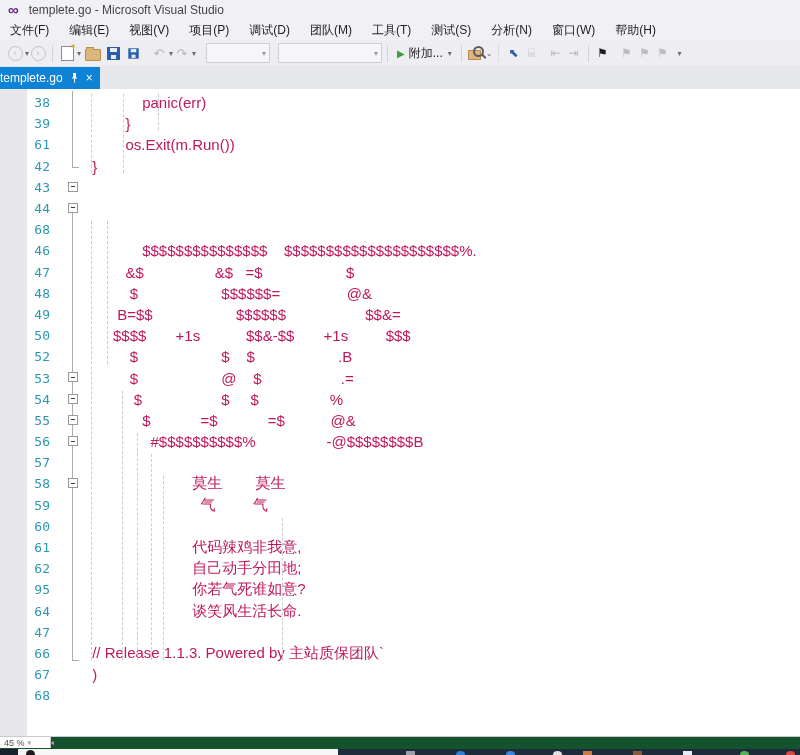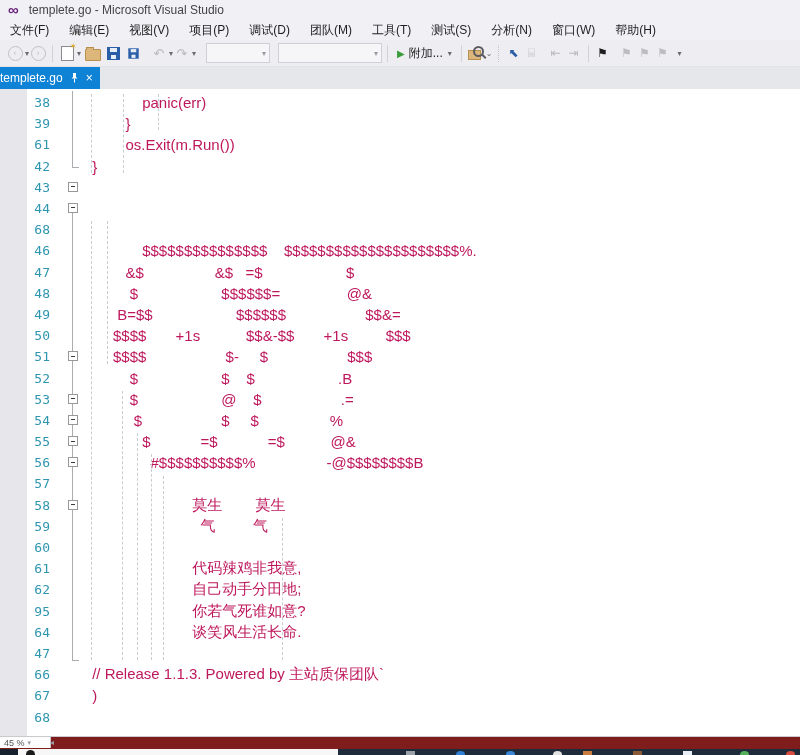--- a/index.html
+++ b/index.html
@@ -50,21 +50,21 @@
   .line{display:flex;height:21.2px;align-items:center;}
   .ln{width:50px;padding-right:6px;text-align:right;color:#2e96ae;font-family:"DejaVu Sans Mono",monospace;font-size:13px;flex:0 0 auto;}
   .fold{width:32px;height:21.2px;position:relative;flex:0 0 auto;}
   .foldbox{position:absolute;left:12px;top:5px;width:10px;height:10px;background:#fff;border:1px solid #989898;box-sizing:border-box;z-index:3;cursor:pointer;}
   .foldbox:after{content:"";position:absolute;left:2px;top:3.5px;width:4px;height:1px;background:#3a3a3a;}
   .code{font-family:Liberation Sans, sans-serif;font-size:15px;color:#be185d;white-space:pre;}
   .guide{position:absolute;border-left:1px dashed #c9ccd1;z-index:1;}
   .struct{position:absolute;border-left:1px solid #ababb0;z-index:2;}
   .struct .tick{position:absolute;left:0;bottom:0;width:6px;height:1px;background:#ababb0;}
   
-  #hscroll{height:12px;background:#7f1d1d;border-top:1px solid #cacace;position:relative;}
+  #hscroll{height:12px;background:#14532d;border-top:1px solid #cacace;position:relative;}
   #zoomctl{position:absolute;left:0;top:0;height:11px;width:46px;background:#fdfdfe;border-right:1px solid #cacace;font-size:9px;color:#555;display:flex;align-items:center;padding-left:4px;gap:3px;}
   #hs-left{position:absolute;left:50px;top:1px;font-size:8px;color:#9a9aa0;}
   
   #taskbar{height:8px;background:#1d2b3a;position:relative;}
   #tb-startedge{position:absolute;left:0;top:0;width:18px;height:8px;background:#16222e;}
   #searchbox{position:absolute;left:18px;top:0;width:320px;height:8px;background:#f7f7f7;}
   .cortana{position:absolute;left:8px;top:1px;width:9px;height:9px;border-radius:50%;background:#1b1b1b;}
   .tbico{position:absolute;top:2px;width:9px;height:7px;}
   .tbico.circle{border-radius:50% 50% 0 0;}
 </style>
@@ -243,27 +243,20 @@
         <span class="ln">49</span>
         <span class="fold"></span>
         <span class="code">       B=$$                    $$$$$$                   $$&amp;=</span>
       </div>
       <div class="line">
         <span class="ln">50</span>
         <span class="fold"></span>
         <span class="code">      $$$$       +1s           $$&amp;-$$       +1s         $$$</span>
       </div>
       <div class="line">
-        <span class="ln">51</span>
-        <span class="fold">
-          <span class="foldbox"></span>
-        </span>
-        <span class="code">      $$$$                   $-     $                   $$$</span>
-      </div>
-      <div class="line">
         <span class="ln">52</span>
         <span class="fold"></span>
         <span class="code">          $                    $    $                    .B</span>
       </div>
       <div class="line">
         <span class="ln">53</span>
         <span class="fold">
           <span class="foldbox"></span>
         </span>
         <span class="code">          $                    @    $                   .=</span>

